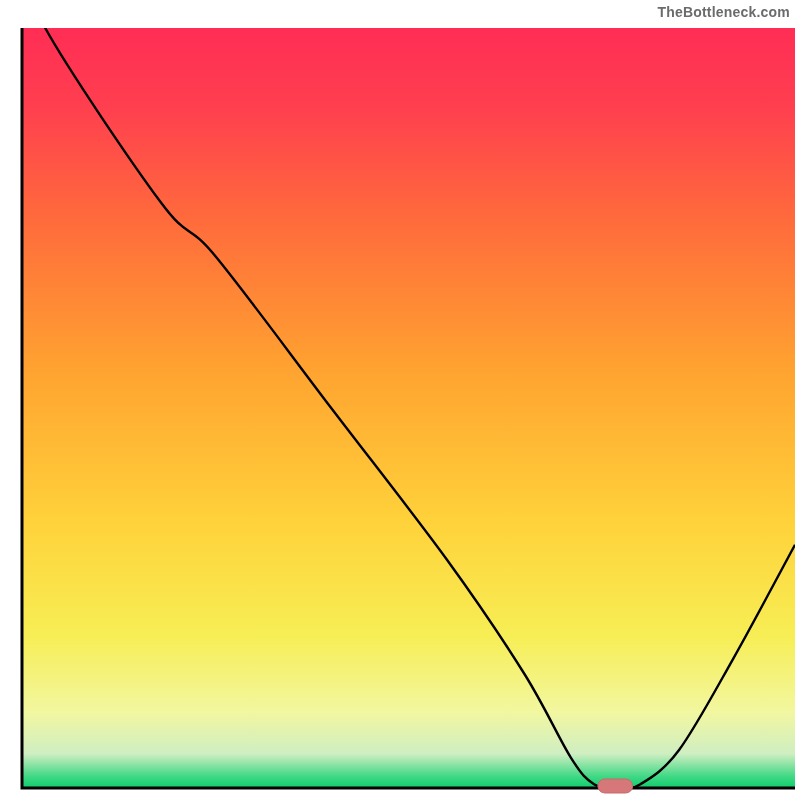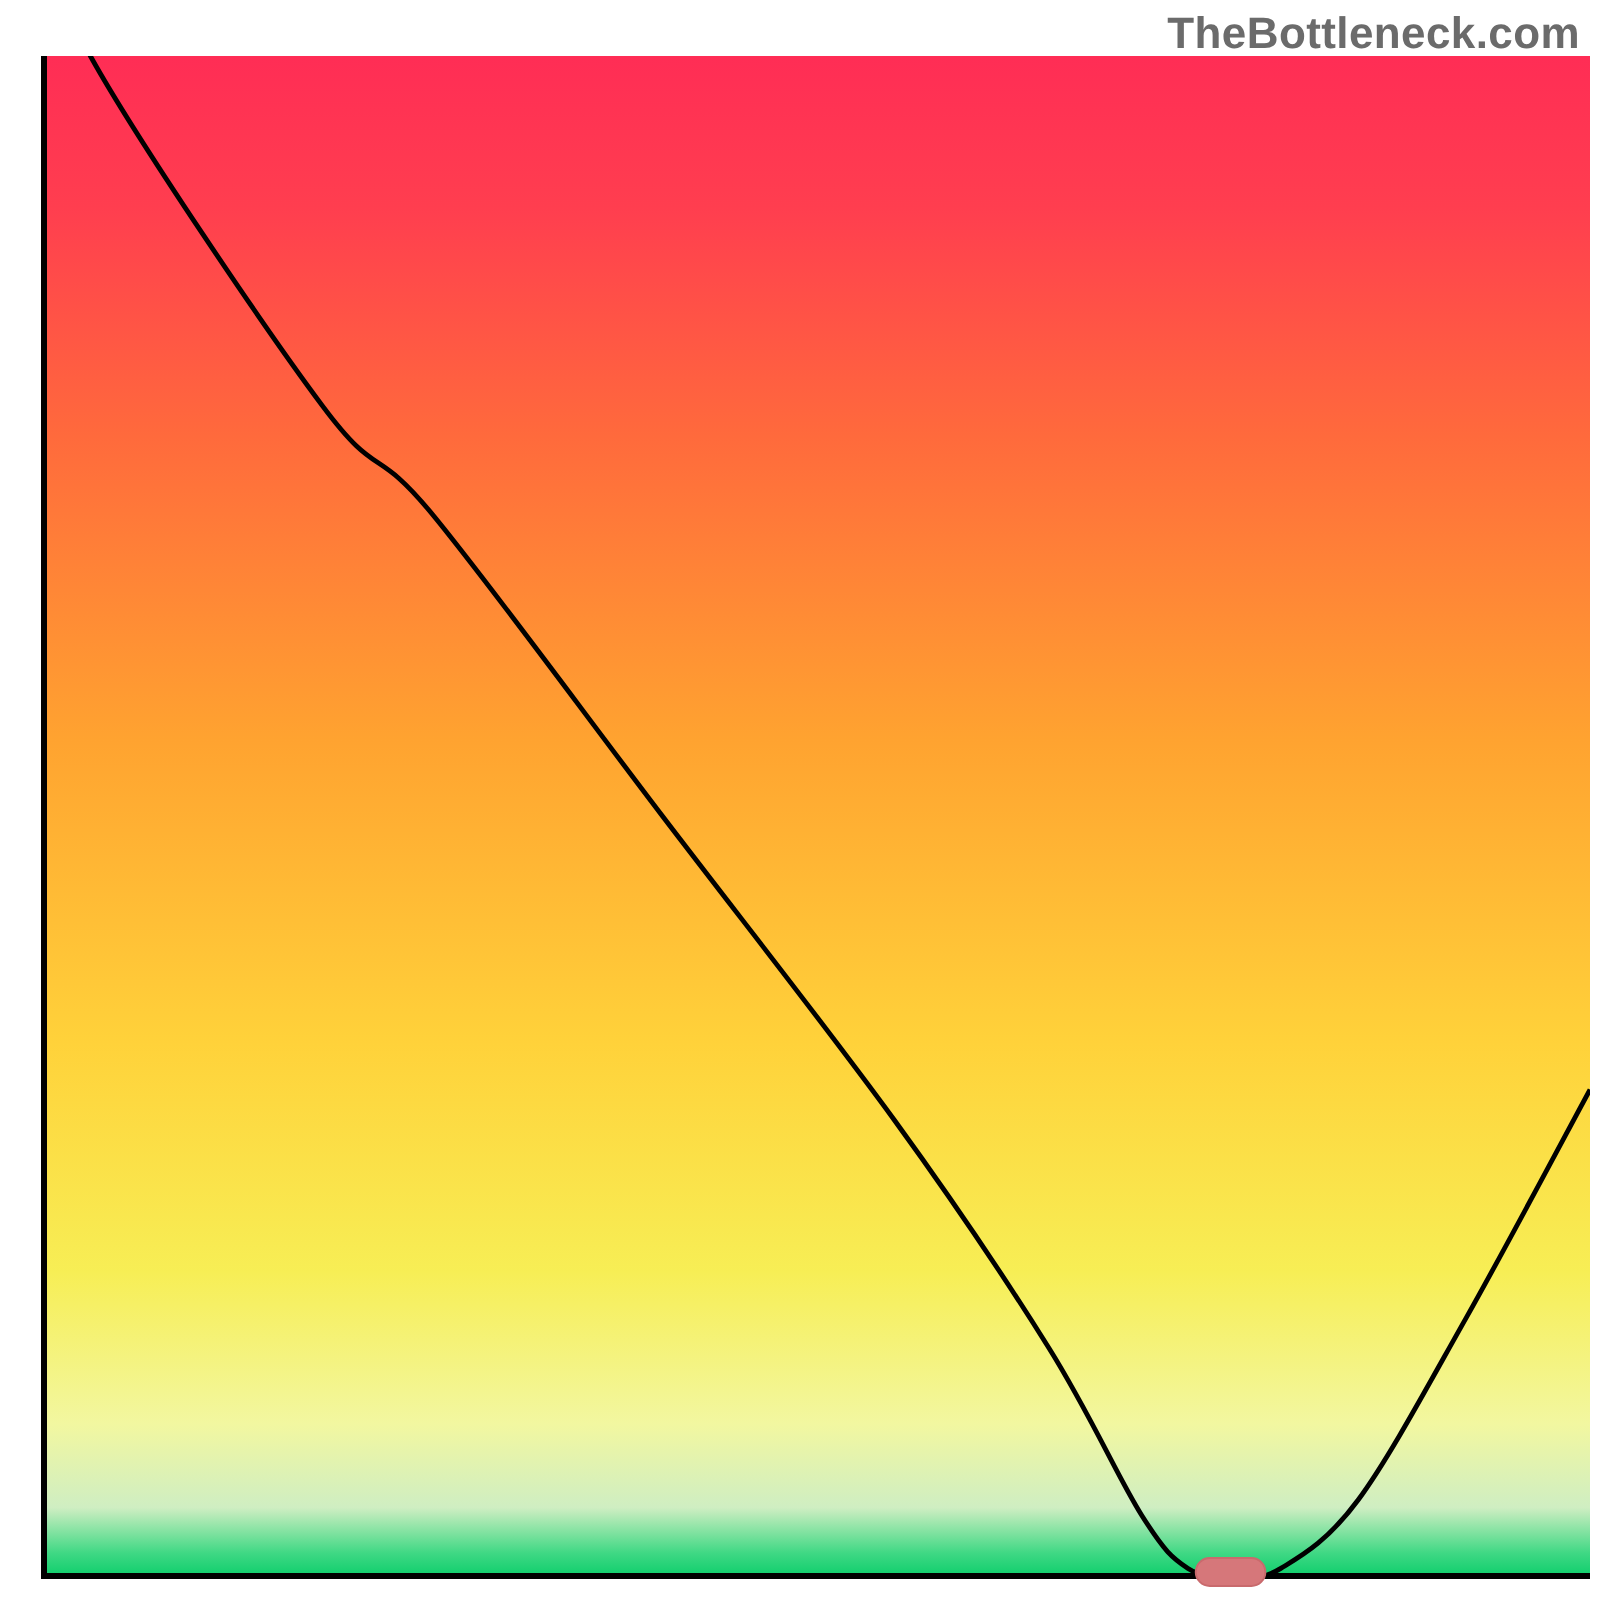--- a/index.html
+++ b/index.html
@@ -13,21 +13,21 @@
   }
   .stage {
     position: relative;
     width: 800px;
     height: 800px;
   }
   .watermark {
     position: absolute;
     top: 4px;
     right: 10px;
-    font-size: 22px;
+    font-size: 14px;
     font-weight: 600;
     color: #6b6b6b;
     letter-spacing: 0.2px;
     user-select: none;
   }
   svg.plot {
     position: absolute;
     left: 0;
     top: 0;
   }

